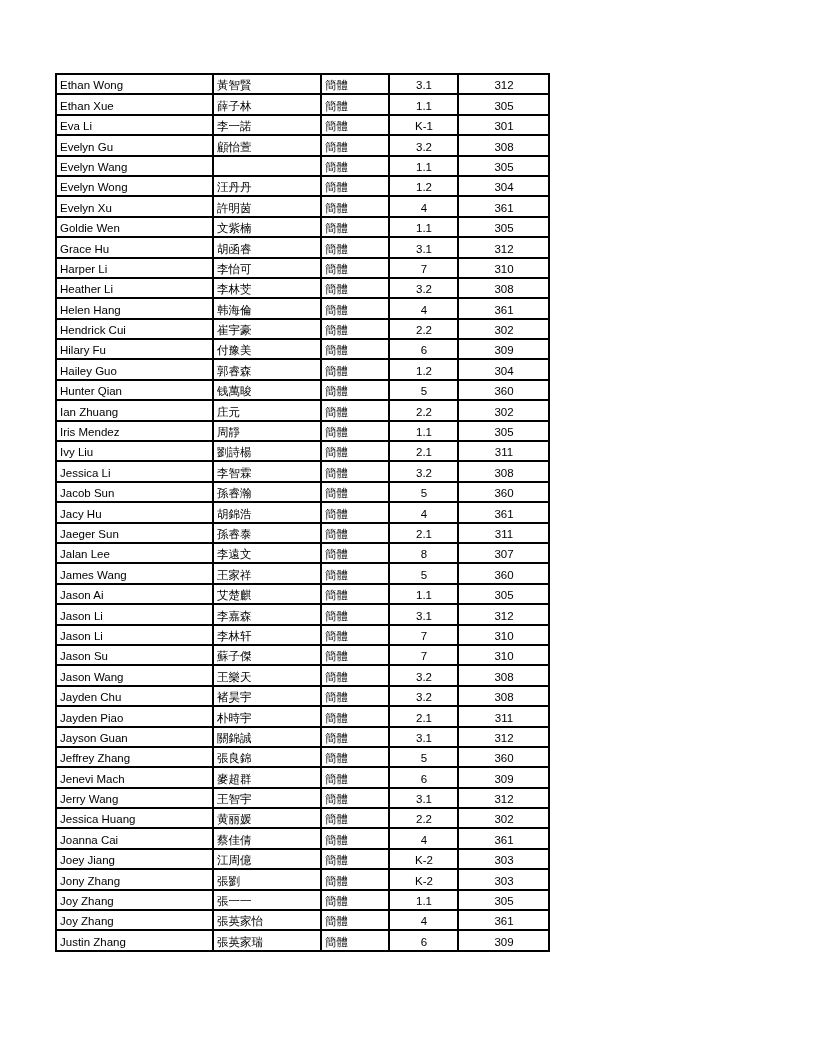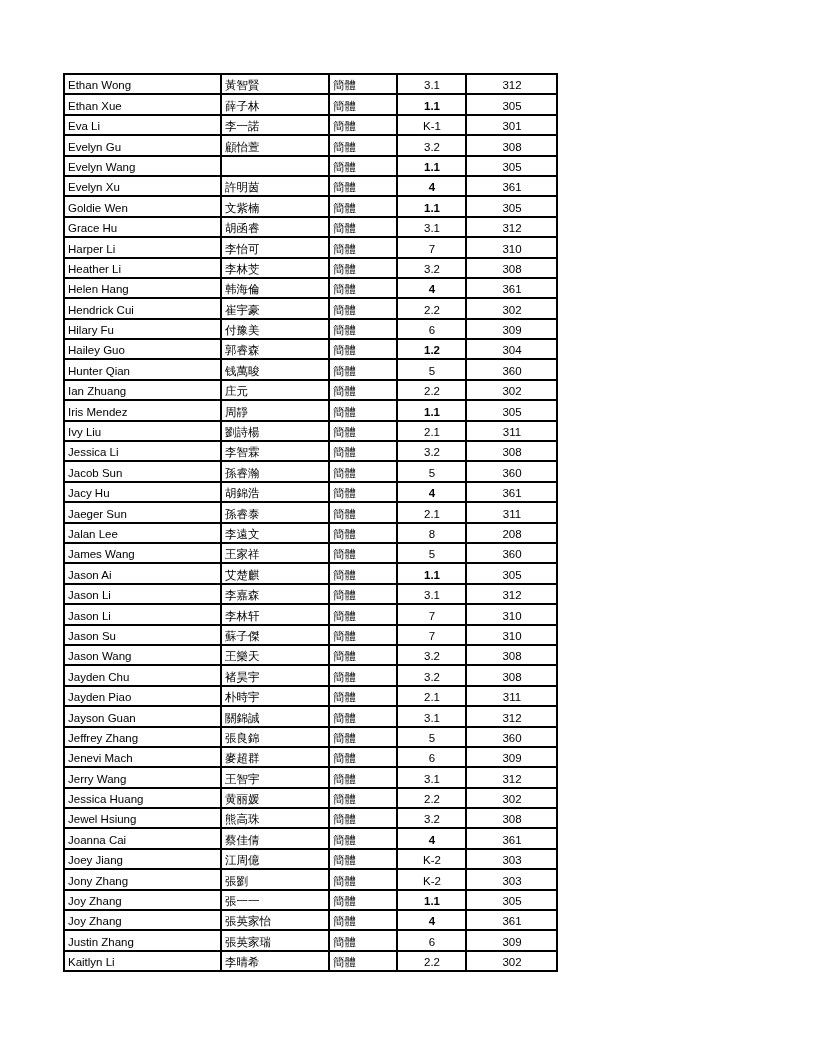--- a/index.html
+++ b/index.html
@@ -9,21 +9,21 @@
   }
   body {
     width: 816px;
     height: 1056px;
     position: relative;
     font-family: "Liberation Sans", sans-serif;
     color: #000;
   }
   .sheet {
     position: absolute;
-    left: 63px;
+    left: 55px;
     top: 73px;
   }
   table.roster {
     border-collapse: collapse;
     table-layout: fixed;
   }
   table.roster td {
     border: 2px solid #000;
     height: 17.4px;
     padding: 0 2px 1px 3px;
@@ -36,21 +36,21 @@
   td.c-zh, td.c-script {
     font-size: 13px;
     line-height: 14px;
   }
   td.c-level, td.c-room {
     text-align: center;
     padding: 0 0 2px 0;
     font-size: 11.5px;
   }
   td.lv-bold {
-    font-weight: bold;
+    font-weight: normal;
   }
 </style>
 </head>
 <body>
 
 <div class="sheet">
   <table class="roster">
     <colgroup>
       <col style="width:157px">
       <col style="width:108px">
@@ -88,20 +88,27 @@
     <td class="c-room">308</td>
   </tr>
         <tr>
     <td class="c-en">Evelyn Wang</td>
     <td class="c-zh"></td>
     <td class="c-script">簡體</td>
     <td class="c-level lv-bold">1.1</td>
     <td class="c-room">305</td>
   </tr>
         <tr>
+    <td class="c-en">Evelyn Wong</td>
+    <td class="c-zh">汪丹丹</td>
+    <td class="c-script">簡體</td>
+    <td class="c-level lv-bold">1.2</td>
+    <td class="c-room">304</td>
+  </tr>
+        <tr>
     <td class="c-en">Evelyn Xu</td>
     <td class="c-zh">許明茵</td>
     <td class="c-script">簡體</td>
     <td class="c-level lv-bold">4</td>
     <td class="c-room">361</td>
   </tr>
         <tr>
     <td class="c-en">Goldie Wen</td>
     <td class="c-zh">文紫楠</td>
     <td class="c-script">簡體</td>
@@ -211,21 +218,21 @@
     <td class="c-zh">孫睿泰</td>
     <td class="c-script">簡體</td>
     <td class="c-level">2.1</td>
     <td class="c-room">311</td>
   </tr>
         <tr>
     <td class="c-en">Jalan Lee</td>
     <td class="c-zh">李遠文</td>
     <td class="c-script">簡體</td>
     <td class="c-level">8</td>
-    <td class="c-room">208</td>
+    <td class="c-room">307</td>
   </tr>
         <tr>
     <td class="c-en">James Wang</td>
     <td class="c-zh">王家祥</td>
     <td class="c-script">簡體</td>
     <td class="c-level">5</td>
     <td class="c-room">360</td>
   </tr>
         <tr>
     <td class="c-en">Jason Ai</td>
@@ -305,27 +312,20 @@
     <td class="c-room">312</td>
   </tr>
         <tr>
     <td class="c-en">Jessica Huang</td>
     <td class="c-zh">黄丽媛</td>
     <td class="c-script">簡體</td>
     <td class="c-level">2.2</td>
     <td class="c-room">302</td>
   </tr>
         <tr>
-    <td class="c-en">Jewel Hsiung</td>
-    <td class="c-zh">熊高珠</td>
-    <td class="c-script">簡體</td>
-    <td class="c-level">3.2</td>
-    <td class="c-room">308</td>
-  </tr>
-        <tr>
     <td class="c-en">Joanna Cai</td>
     <td class="c-zh">蔡佳倩</td>
     <td class="c-script">簡體</td>
     <td class="c-level lv-bold">4</td>
     <td class="c-room">361</td>
   </tr>
         <tr>
     <td class="c-en">Joey Jiang</td>
     <td class="c-zh">江周億</td>
     <td class="c-script">簡體</td>
@@ -352,23 +352,16 @@
     <td class="c-script">簡體</td>
     <td class="c-level lv-bold">4</td>
     <td class="c-room">361</td>
   </tr>
         <tr>
     <td class="c-en">Justin Zhang</td>
     <td class="c-zh">張英家瑞</td>
     <td class="c-script">簡體</td>
     <td class="c-level">6</td>
     <td class="c-room">309</td>
-  </tr>
-        <tr>
-    <td class="c-en">Kaitlyn Li</td>
-    <td class="c-zh">李晴希</td>
-    <td class="c-script">簡體</td>
-    <td class="c-level">2.2</td>
-    <td class="c-room">302</td>
   </tr>
       </tbody>
   </table>
 </div>
 
 </body></html>

